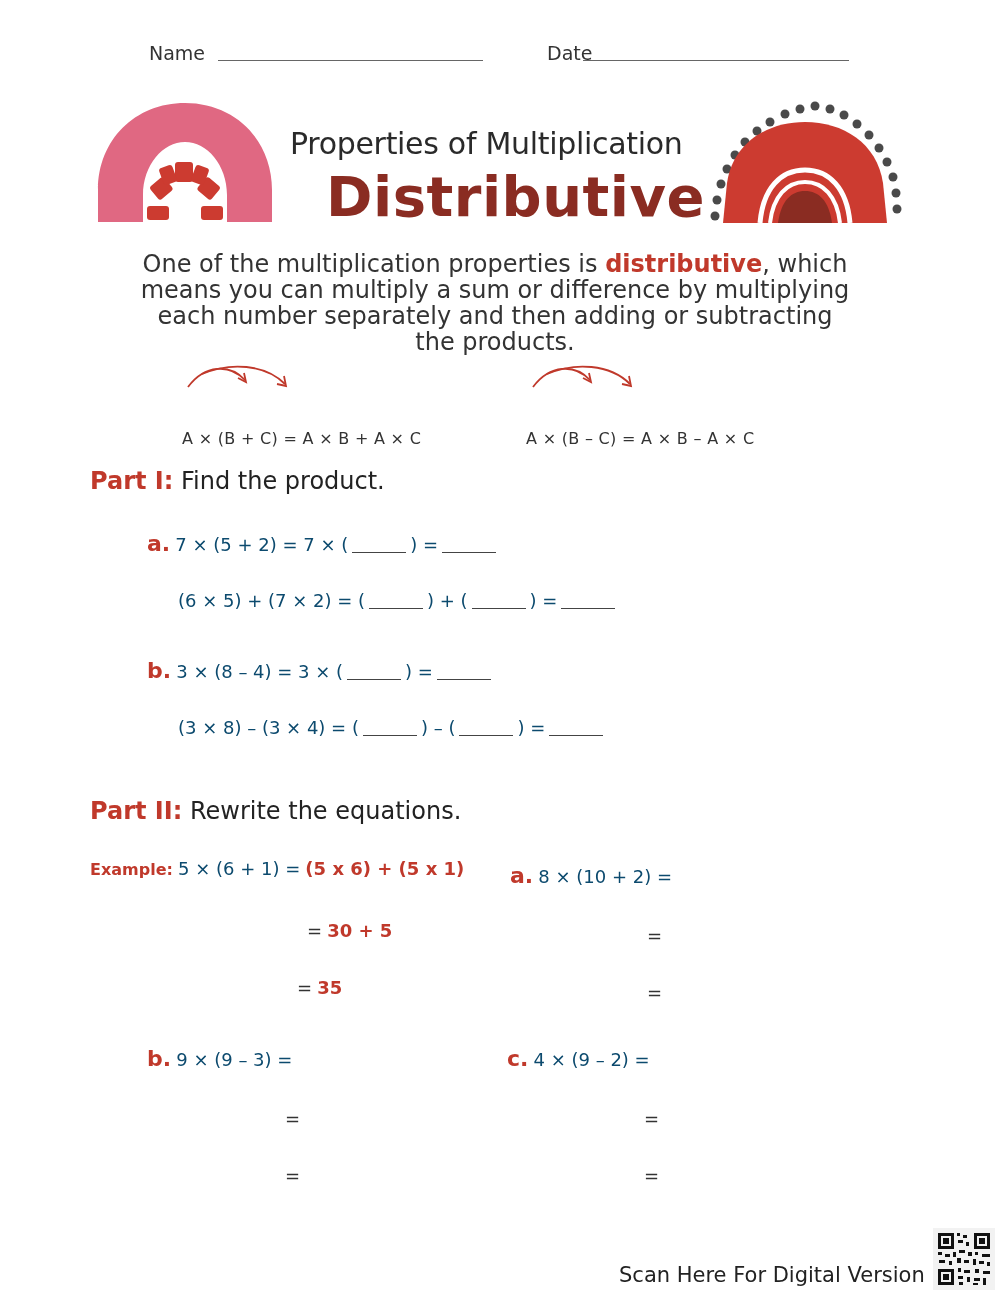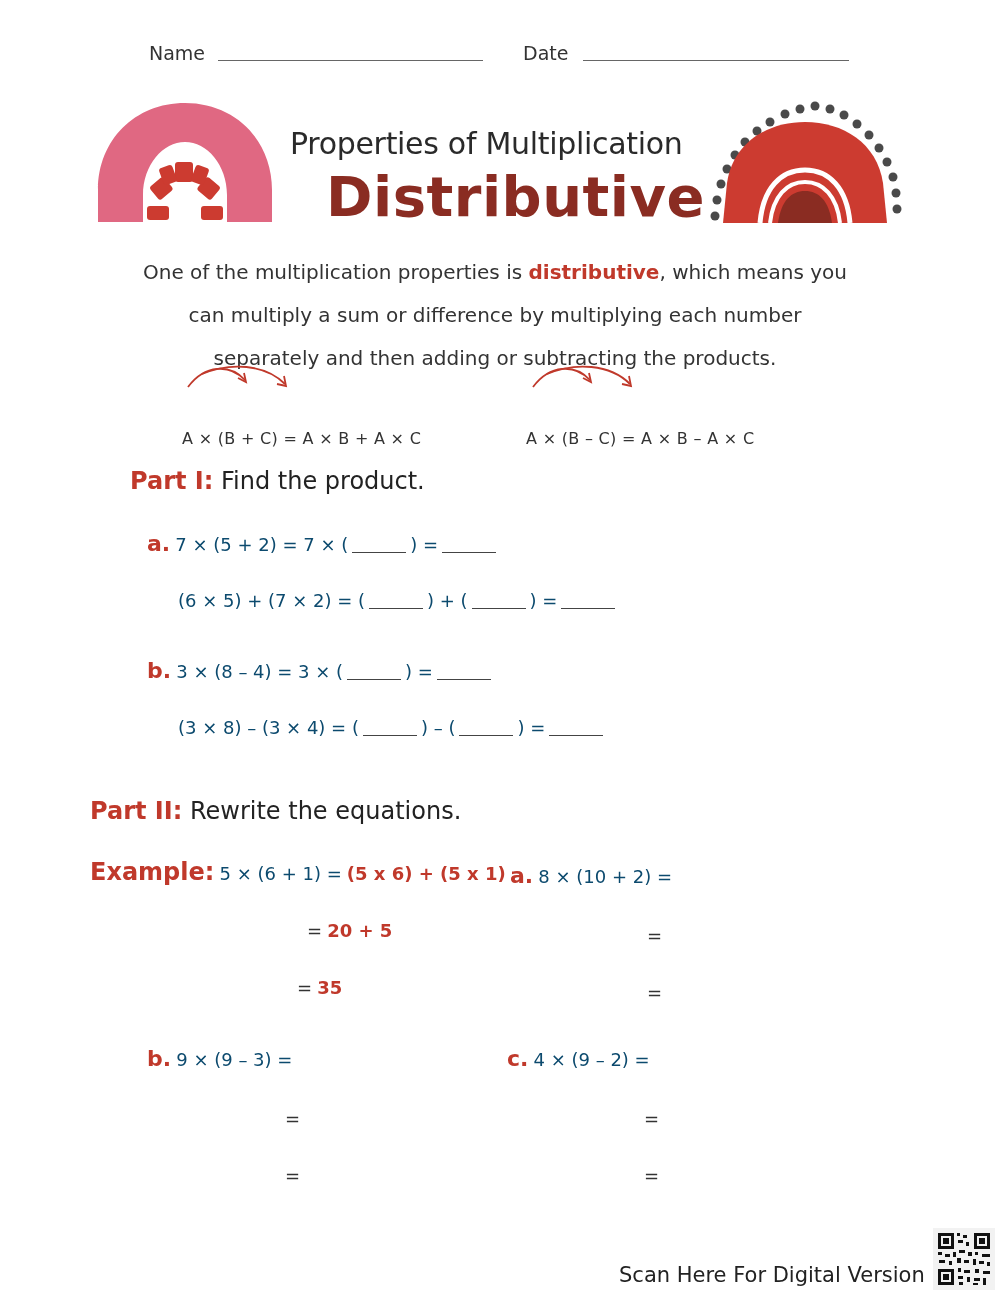--- a/index.html
+++ b/index.html
@@ -6,46 +6,46 @@
   html, body { width: 1000px; height: 1294px; background: #ffffff; overflow: hidden; }
   body { position: relative; font-family: "DejaVu Sans", sans-serif; color: #2b2b2b; }
   .abs { position: absolute; white-space: nowrap; }
 
   .hdr-label { font-size: 19px; color: #333; text-align: center; }
   .hdr-line { border-bottom: 1.5px solid #666; height: 1px; }
 
   .sub-title { font-size: 30px; color: #2a2a2a; font-family: "DejaVu Sans", sans-serif; letter-spacing: -0.3px; }
   .main-title { font-size: 56px; font-weight: bold; color: #8a2c22; letter-spacing: 0.5px; }
 
-  .intro { font-size: 20px; color: #333; line-height: 43px; text-align: center; width: 720px; white-space: normal; }
+  .intro { font-size: 24px; color: #333; line-height: 26px; text-align: center; width: 720px; white-space: normal; }
   .intro .hl { color: #c0392b; font-weight: bold; }
 
   .formula { font-size: 16px; color: #333; letter-spacing: 0.3px; margin-top: 32px; }
 
   .part-title { font-size: 24px; color: #222; }
   .part-title .pl { color: #c0392b; font-weight: bold; }
 
   .q-letter { color: #c0392b; font-weight: bold; font-size: 22px; }
   .q-text { font-size: 18px; color: #0c4a6e; }
   .blank { display: inline-block; width: 54px; border-bottom: 1.3px solid #444; margin: 0 4px; vertical-align: -2px; }
 
-  .example-label { color: #c0392b; font-weight: bold; font-size: 24px; margin-top: 16px; }
+  .example-label { color: #c0392b; font-weight: bold; font-size: 16px; margin-top: 16px; }
   .red { color: #c0392b; font-weight: bold; }
 
   .eq { font-size: 18px; color: #333; }
 
   .footer-scan { font-size: 21px; color: #222; }
   .logo-text { font-size: 18px; font-weight: bold; letter-spacing: 0.2px; }
 </style>
 </head>
 <body>
 
 <div class="abs hdr-label" style="left:149px; top:42px;">Name</div>
 <div class="abs hdr-line" style="left:218px; top:60px; width:265px;"></div>
-<div class="abs hdr-label" style="left:523px; top:42px;">Date</div>
+<div class="abs hdr-label" style="left:547px; top:42px;">Date</div>
 <div class="abs hdr-line" style="left:583px; top:60px; width:266px;"></div>
 
 <svg class="abs" style="left:95px; top:100px;" width="180" height="125" viewBox="0 0 180 125">
   <path d="M3,122 L3,90 C3,40 40,3 90,3 C140,3 177,40 177,90 L177,122 L132,122 L132,95 C132,65 112,42 90,42 C68,42 48,65 48,95 L48,122 Z" fill="#e06882"></path>
   <g fill="#cc3b30">
     <rect x="52" y="106" width="22" height="14" rx="3"></rect>
     <rect x="106" y="106" width="22" height="14" rx="3"></rect>
     <rect x="57" y="80" width="18" height="17" rx="3" transform="rotate(-40 66 88)"></rect>
     <rect x="105" y="80" width="18" height="17" rx="3" transform="rotate(40 114 88)"></rect>
     <rect x="80" y="62" width="18" height="20" rx="3"></rect>
@@ -99,21 +99,21 @@
 <svg class="abs" style="left:525px; top:362px;" width="120" height="30" viewBox="0 0 120 30">
   <path d="M8,25 C25,2 50,2 65,18" fill="none" stroke="#c0392b" stroke-width="1.8"></path>
   <path d="M58,16 L66,20 L64,11" fill="none" stroke="#c0392b" stroke-width="1.8"></path>
   <path d="M22,12 C50,0 85,2 105,22" fill="none" stroke="#c0392b" stroke-width="1.8"></path>
   <path d="M97,22 L106,24 L104,14" fill="none" stroke="#c0392b" stroke-width="1.8"></path>
 </svg>
 
 <div class="abs formula" style="left:182px; top:397px;">A × (B + C) = A × B + A × C</div>
 <div class="abs formula" style="left:526px; top:397px;">A × (B – C) = A × B – A × C</div>
 
-<div class="abs part-title" style="left:90px; top:467px;margin-left:40px;">
+<div class="abs part-title" style="left:90px; top:467px;">
   <span class="pl">Part I:</span>
   <span>Find the product.</span>
 </div>
 
 <div class="abs" style="left:147px; top:531px;">
   <span class="q-letter">a.</span>
   <span class="q-text">7 × (5 + 2) = 7 × (</span><span class="blank"></span><span class="q-text">) =</span><span class="blank"></span>
 </div>
 <div class="abs" style="left:178px; top:590px;">
   <span class="q-text">(6 × 5) + (7 × 2) = (</span><span class="blank"></span><span class="q-text">) + (</span><span class="blank"></span><span class="q-text">) =</span><span class="blank"></span>
@@ -132,21 +132,21 @@
   <span>Rewrite the equations.</span>
 </div>
 
 <div class="abs" style="left:90px; top:858px;">
   <span class="example-label">Example:</span>
   <span class="q-text">5 × (6 + 1) =</span>
   <span class="q-text red">(5 x 6) + (5 x 1)</span>
 </div>
 <div class="abs" style="left:307px; top:920px;">
   <span class="eq">=</span>
-  <span class="q-text red">20 + 5</span>
+  <span class="q-text red">30 + 5</span>
 </div>
 <div class="abs" style="left:297px; top:977px;">
   <span class="eq">=</span>
   <span class="q-text red">35</span>
 </div>
 
 <div class="abs" style="left:510px; top:863px;">
   <span class="q-letter">a.</span>
   <span class="q-text">8 × (10 + 2) =</span>
 </div>

